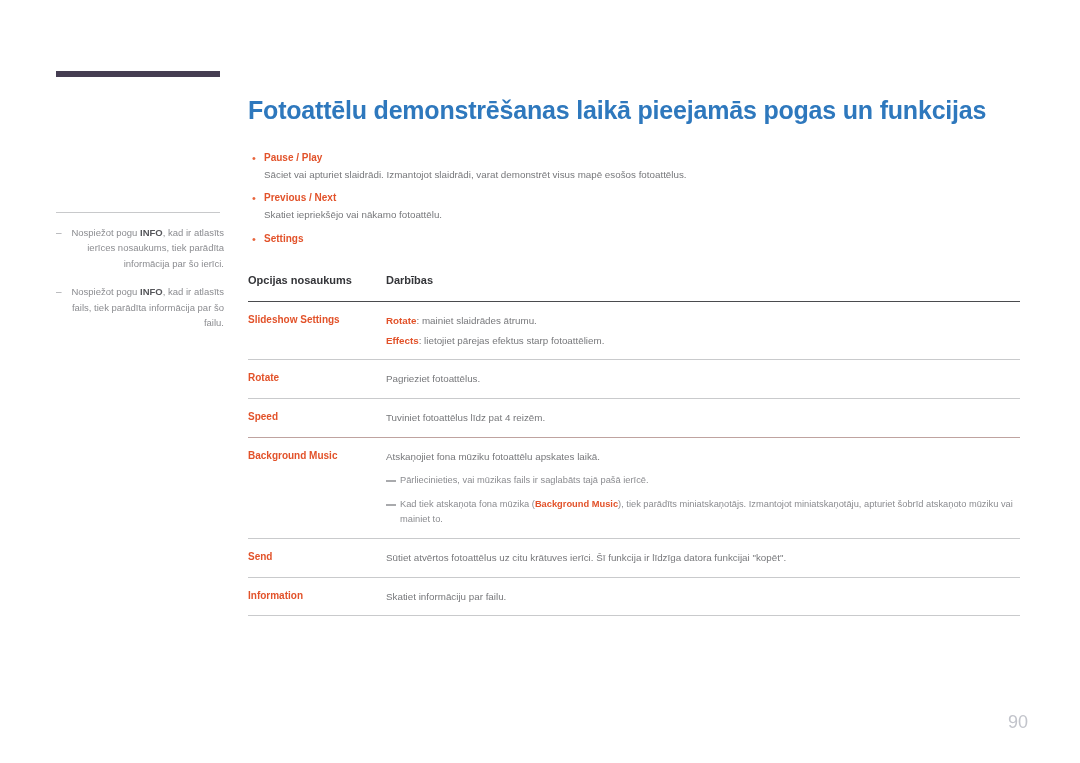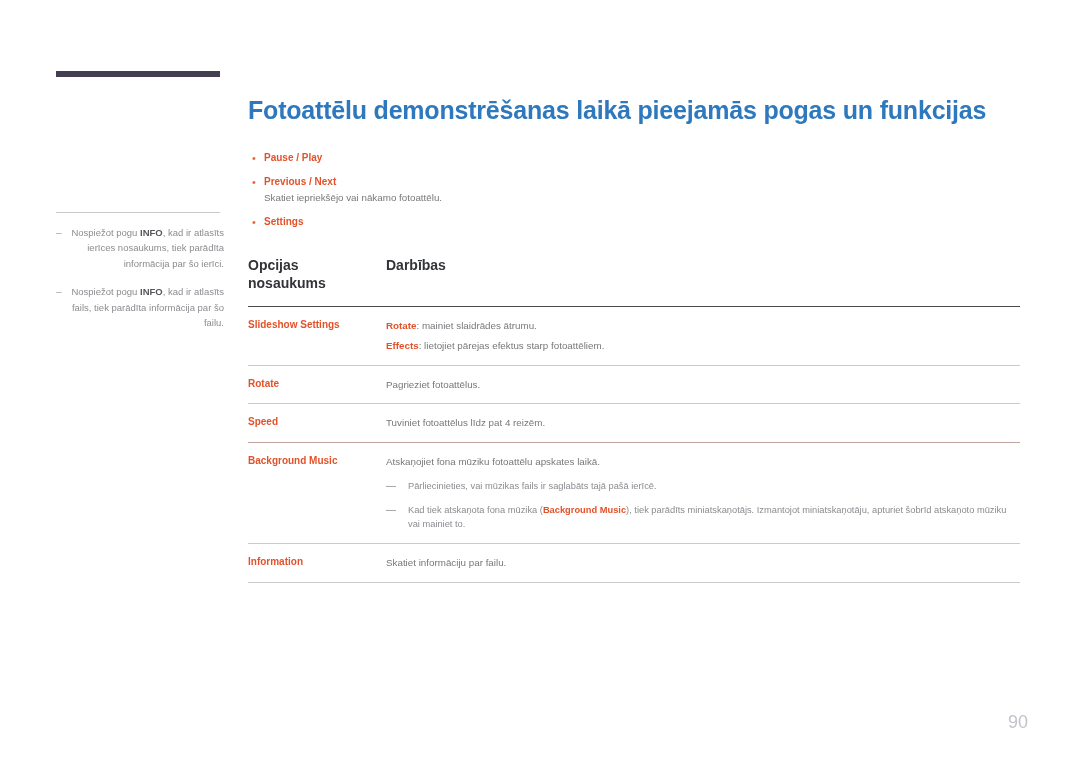--- a/index.html
+++ b/index.html
@@ -158,21 +158,21 @@
     border-collapse: collapse;
     width: 772px;
     table-layout: fixed;
   }
   table.opt-table col.c1 { width: 122px; }
   table.opt-table col.c2 { width: 650px; }
 
   .opt-table th {
     text-align: left;
     vertical-align: top;
-    font-size: 14px;
+    font-size: 11px;
     font-weight: bold;
     color: #333438;
     padding: 0 0 14px 0;
     line-height: 1.3;
     border-bottom: 1.6px solid #4a4b4e;
   }
   .opt-table th.c2-head { padding-left: 16px; }
 
   .opt-table td {
     vertical-align: top;
@@ -198,21 +198,20 @@
   .desc-line { margin-bottom: 4px; }
   .desc-line:last-child { margin-bottom: 0; }
 
   .subnote {
     display: flex;
     align-items: flex-start;
     margin-top: 9px;
     font-size: 9.3px;
     line-height: 1.6;
     color: #8b8c90;
-    gap: 8px;
   }
   .subnote-dash {
     flex: 0 0 auto;
     width: 10px;
     height: 1.6px;
     background: #a9aaad;
     margin: 7px 4px 0 0;
   }
   .subnote-body { flex: 1 1 auto; }
   .subnote-body b { color: #e2522a; font-weight: bold; }
@@ -251,20 +250,21 @@
   <h1 class="page-title">Fotoattēlu demonstrēšanas laikā pieejamās pogas un funkcijas</h1>
 
 
   <div class="bullets">
 
     <div class="bullet-item">
       <div class="bullet-row">
         <span class="bullet-dot">•</span>
         <span class="bullet-title">Pause / Play</span>
       </div>
+      <div class="bullet-desc">Sāciet vai apturiet slaidrādi. Izmantojot slaidrādi, varat demonstrēt visus mapē esošos fotoattēlus.</div>
     </div>
 
     <div class="bullet-item">
       <div class="bullet-row">
         <span class="bullet-dot">•</span>
         <span class="bullet-title">Previous / Next</span>
       </div>
       <div class="bullet-desc">Skatiet iepriekšējo vai nākamo fotoattēlu.</div>
     </div>
 
@@ -322,20 +322,26 @@
             <span class="subnote-body"><span>Pārliecinieties, vai mūzikas fails ir saglabāts tajā pašā ierīcē.</span><b></b><span></span></span>
           </div>
 
           <div class="subnote">
             <span class="subnote-dash"></span>
             <span class="subnote-body"><span>Kad tiek atskaņota fona mūzika (</span><b>Background Music</b><span>), tiek parādīts miniatskaņotājs. Izmantojot miniatskaņotāju, apturiet šobrīd atskaņoto mūziku vai mainiet to.</span></span>
           </div>
         </td>
       </tr>
 
+      <tr>
+        <td class="name">Send</td>
+        <td class="desc">
+          <div class="desc-line">Sūtiet atvērtos fotoattēlus uz citu krātuves ierīci. Šī funkcija ir līdzīga datora funkcijai "kopēt".</div>
+        </td>
+      </tr>
 
       <tr>
         <td class="name">Information</td>
         <td class="desc">
           <div class="desc-line">Skatiet informāciju par failu.</div>
         </td>
       </tr>
 
     </tbody>
   </table>

